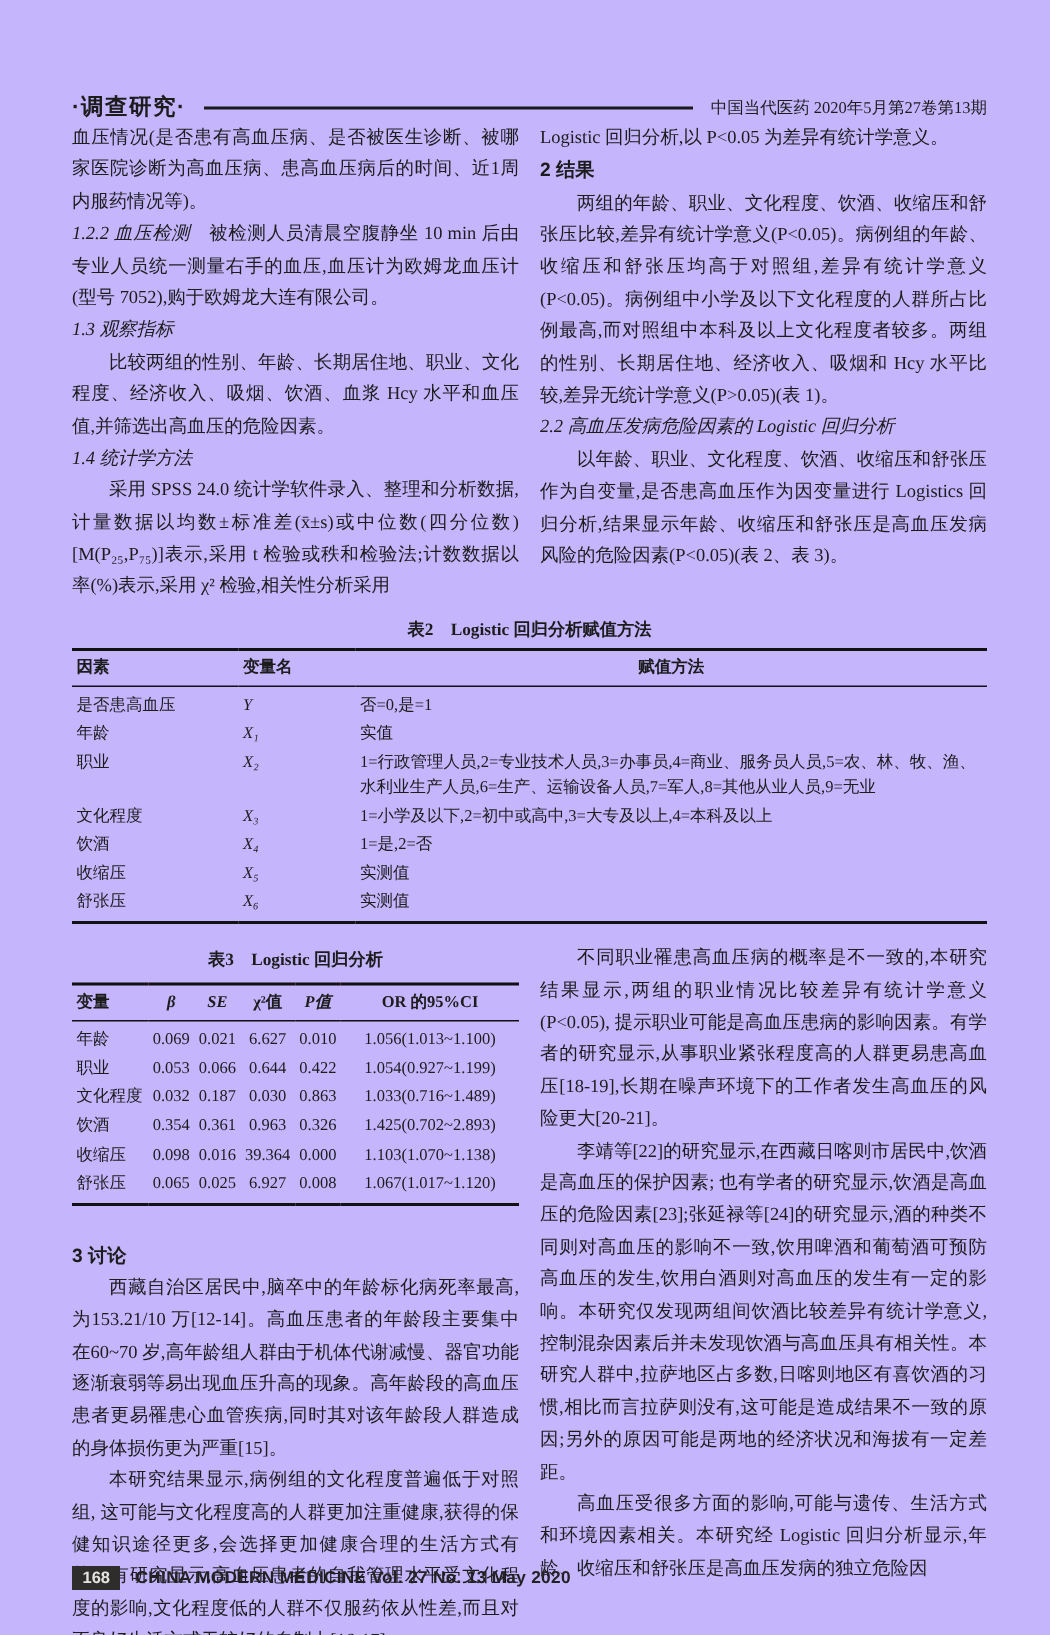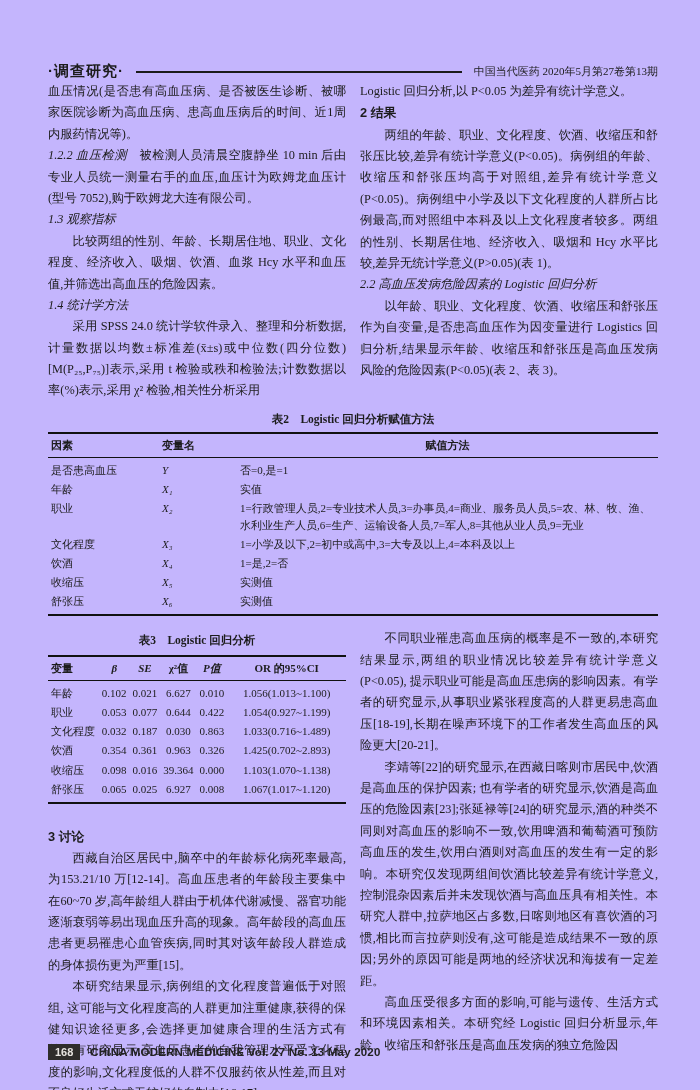--- a/index.html
+++ b/index.html
@@ -164,30 +164,30 @@
             <th class="ital">β</th>
             <th class="ital">SE</th>
             <th>χ²值</th>
             <th class="ital">P值</th>
             <th>OR 的95%CI</th>
           </tr>
         </thead>
         <tbody>
           <tr>
               <td>年龄</td>
-              <td>0.102</td>
+              <td>0.069</td>
               <td>0.021</td>
               <td>6.627</td>
               <td>0.010</td>
               <td>1.056(1.013~1.100)</td>
             </tr>
           <tr>
               <td>职业</td>
               <td>0.053</td>
-              <td>0.077</td>
+              <td>0.066</td>
               <td>0.644</td>
               <td>0.422</td>
               <td>1.054(0.927~1.199)</td>
             </tr>
           <tr>
               <td>文化程度</td>
               <td>0.032</td>
               <td>0.187</td>
               <td>0.030</td>
               <td>0.863</td>

